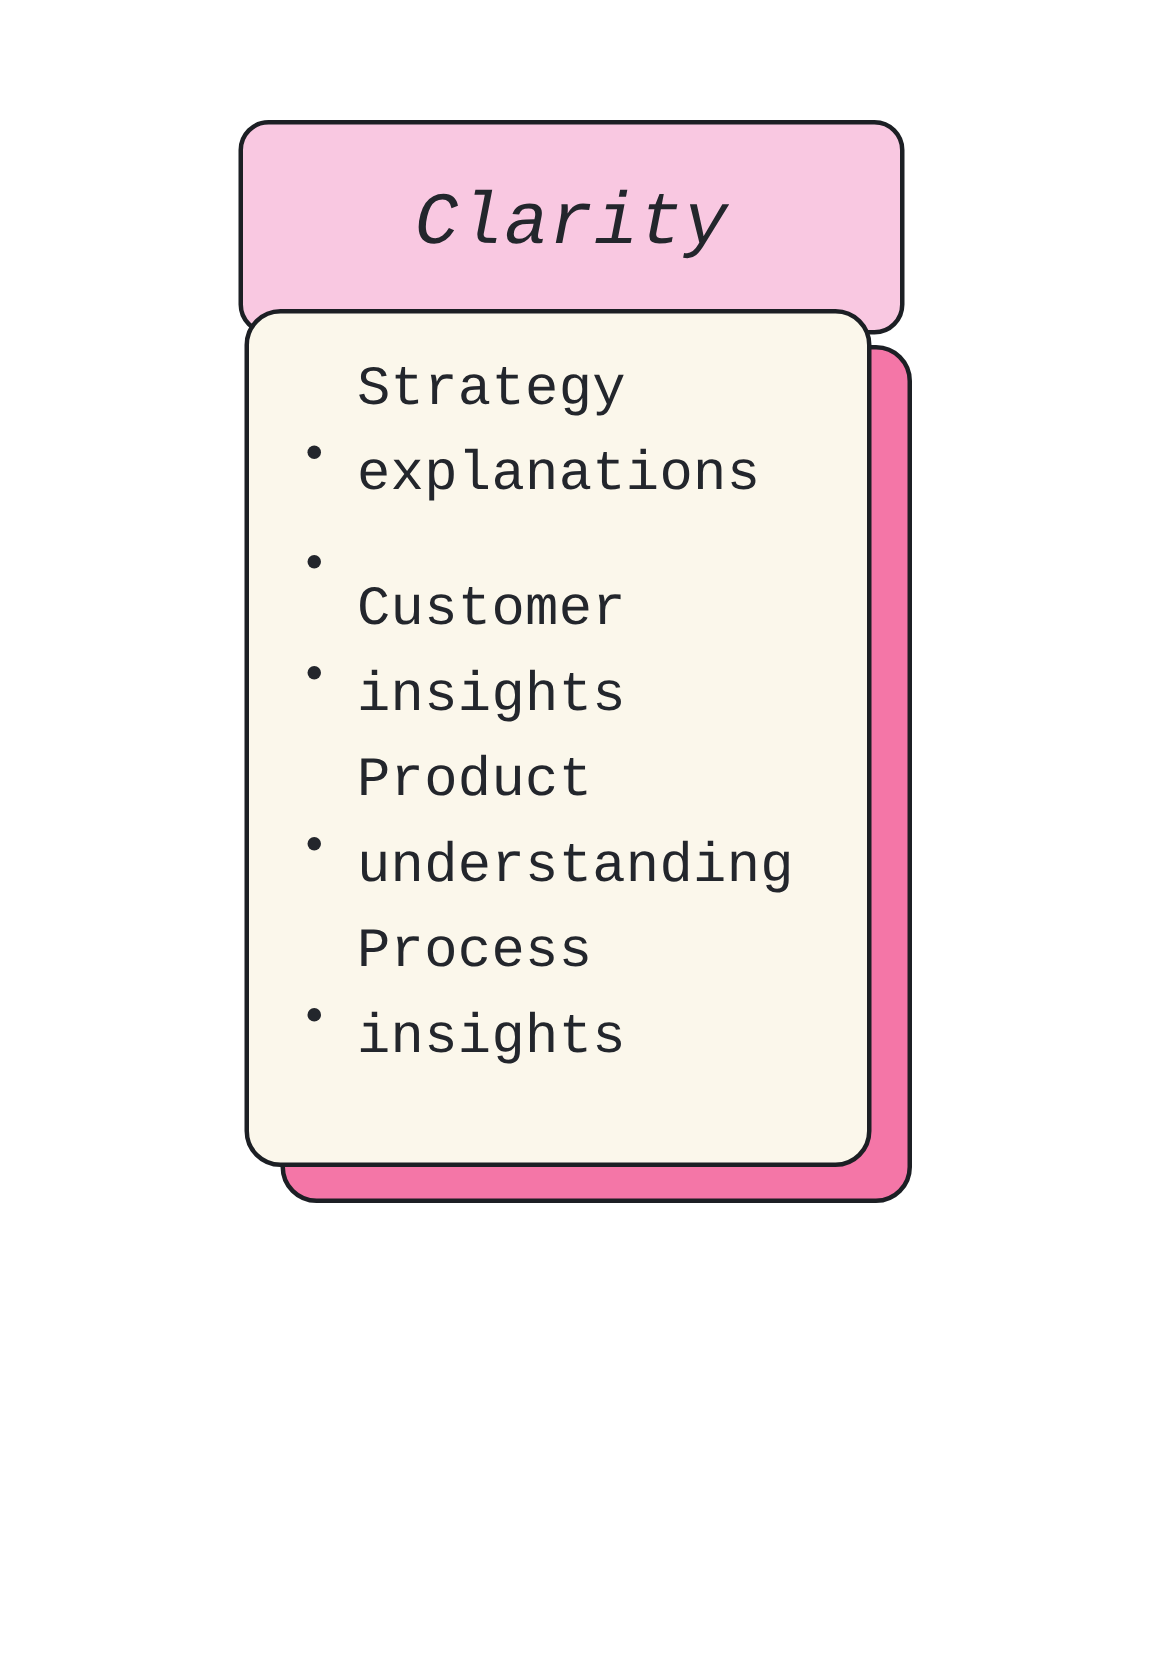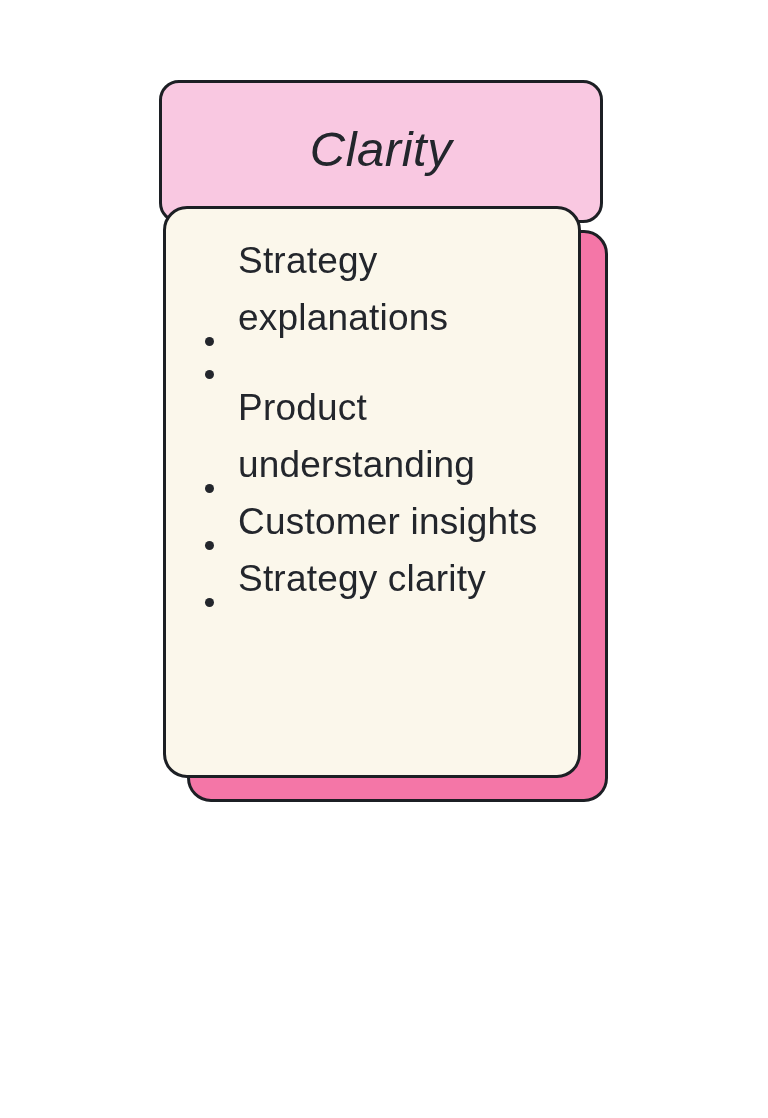--- a/index.html
+++ b/index.html
@@ -13,20 +13,21 @@
     background: var(--page-bg, #ffffff);
     overflow: hidden;
     font-family: "Liberation Sans", sans-serif;
   }
   .node {
     position: absolute;
     left: 0;
     top: 0;
     width: 768px;
     height: 1118px;
+    font-family: Liberation Mono, monospace;
   }
   .card-shadow {
     position: absolute;
     left: 187px;
     top: 230px;
     width: 421px;
     height: 572px;
     box-sizing: border-box;
     background: var(--shadow-bg, #F476A7);
     border: 3px solid var(--border, #1C1F24);
@@ -70,21 +71,21 @@
     z-index: 3;
     overflow: hidden;
   }
   .item-list {
     list-style: none;
     margin: 0;
     padding: 23px 8px 0 0;
   }
   .item-list li {
     display: flex;
-    align-items: flex-end;
+    align-items: center;
   }
   .bullet {
     flex: 0 0 auto;
     width: 9px;
     height: 9px;
     border-radius: 50%;
     background: var(--text, #23262C);
     margin-left: 39px;
     margin-top: 24px;
   }
@@ -114,28 +115,28 @@
         <li>
           <span class="bullet"></span>
           <span class="item-text">Strategy
 explanations</span>
         </li>
         <li>
           <span class="bullet"></span>
         </li>
         <li>
           <span class="bullet"></span>
+          <span class="item-text">Customer insights</span>
+        </li>
+        <li>
+          <span class="bullet"></span>
           <span class="item-text">Product
 understanding</span>
         </li>
         <li>
           <span class="bullet"></span>
-          <span class="item-text">Customer insights</span>
-        </li>
-        <li>
-          <span class="bullet"></span>
-          <span class="item-text">Strategy clarity</span>
+          <span class="item-text">Process insights</span>
         </li>
       </ul>
     </div>
 
   </div>
 </div>
 
 </body></html>

